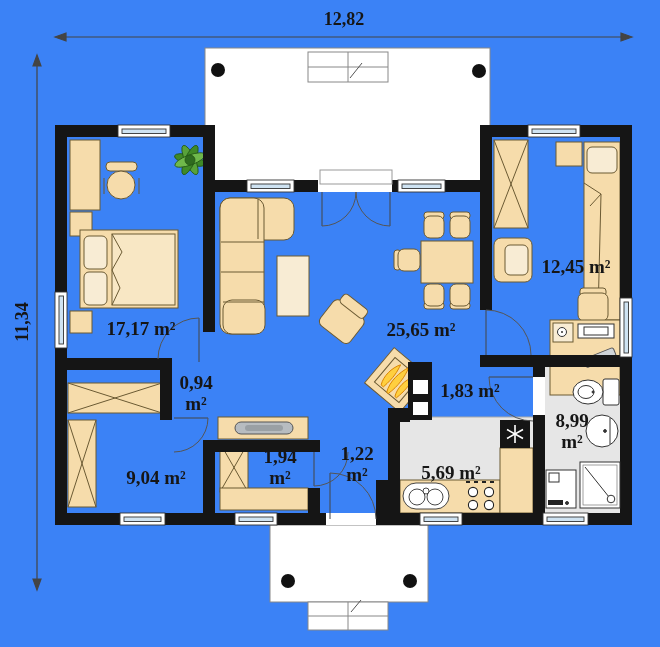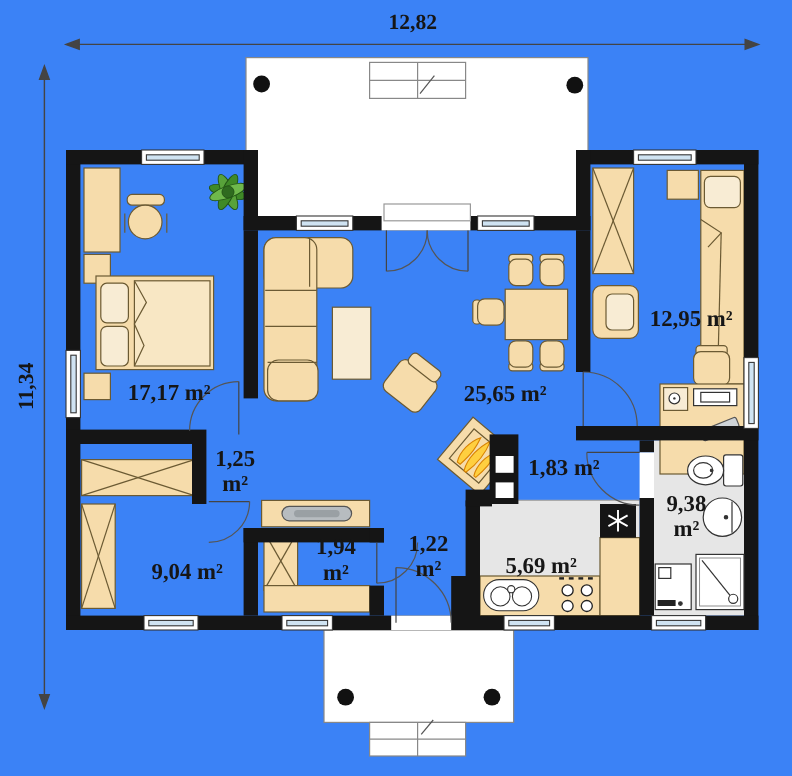--- a/index.html
+++ b/index.html
@@ -369,21 +369,21 @@
   </g>
 </svg>
 
 <div class="lbl dim" style="left:344px;top:19px">12,82</div>
 
 <div class="lbl dim rot" style="left:22px;top:322px">11,34</div>
 
 <div class="lbl" style="left:141px;top:328px">17,17 m²</div>
 
 <div class="lbl" style="left:196px;top:393px">
-  <span>1,25</span>
+  <span>0,94</span>
   <span class="l2">m²</span>
 </div>
 
 <div class="lbl" style="left:156px;top:477px">9,04 m²</div>
 
 <div class="lbl" style="left:280px;top:467px">
   <span>1,94</span>
   <span class="l2">m²</span>
 </div>
 
@@ -392,19 +392,19 @@
   <span class="l2">m²</span>
 </div>
 
 <div class="lbl" style="left:421px;top:329px">25,65 m²</div>
 
 <div class="lbl" style="left:451px;top:472px">5,69 m²</div>
 
 <div class="lbl" style="left:470px;top:390px">1,83 m²</div>
 
 <div class="lbl" style="left:572px;top:431px">
-  <span>9,38</span>
+  <span>8,99</span>
   <span class="l2">m²</span>
 </div>
 
-<div class="lbl" style="left:576px;top:266px">12,95 m²</div>
+<div class="lbl" style="left:576px;top:266px">12,45 m²</div>
 
 </div>
 
 </body></html>

